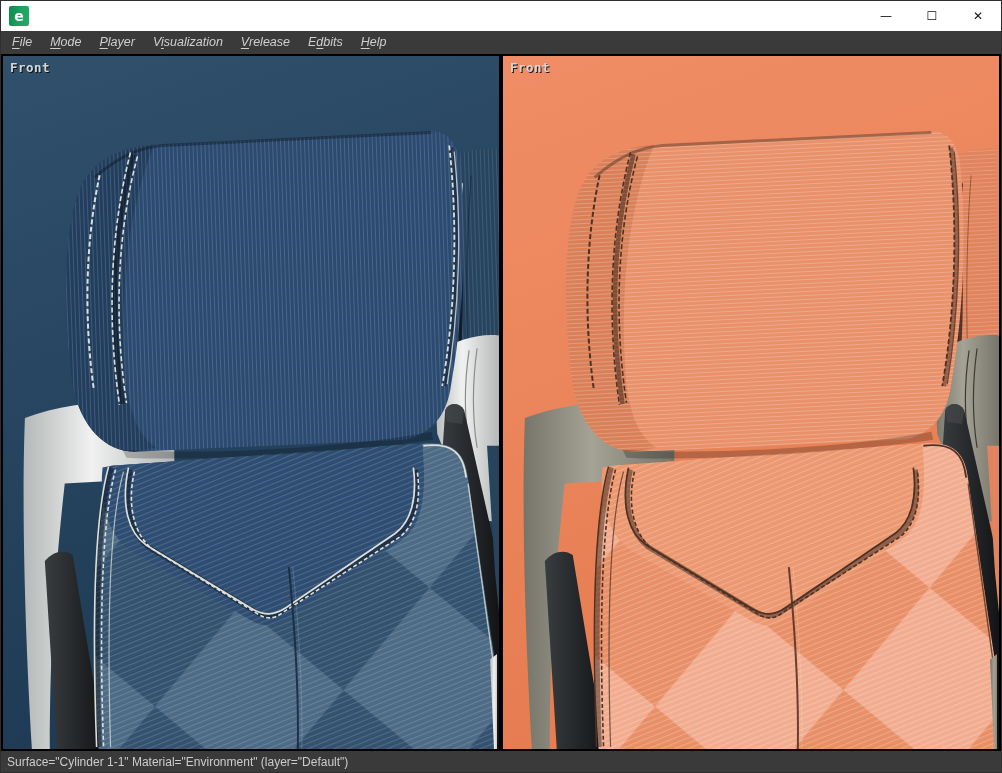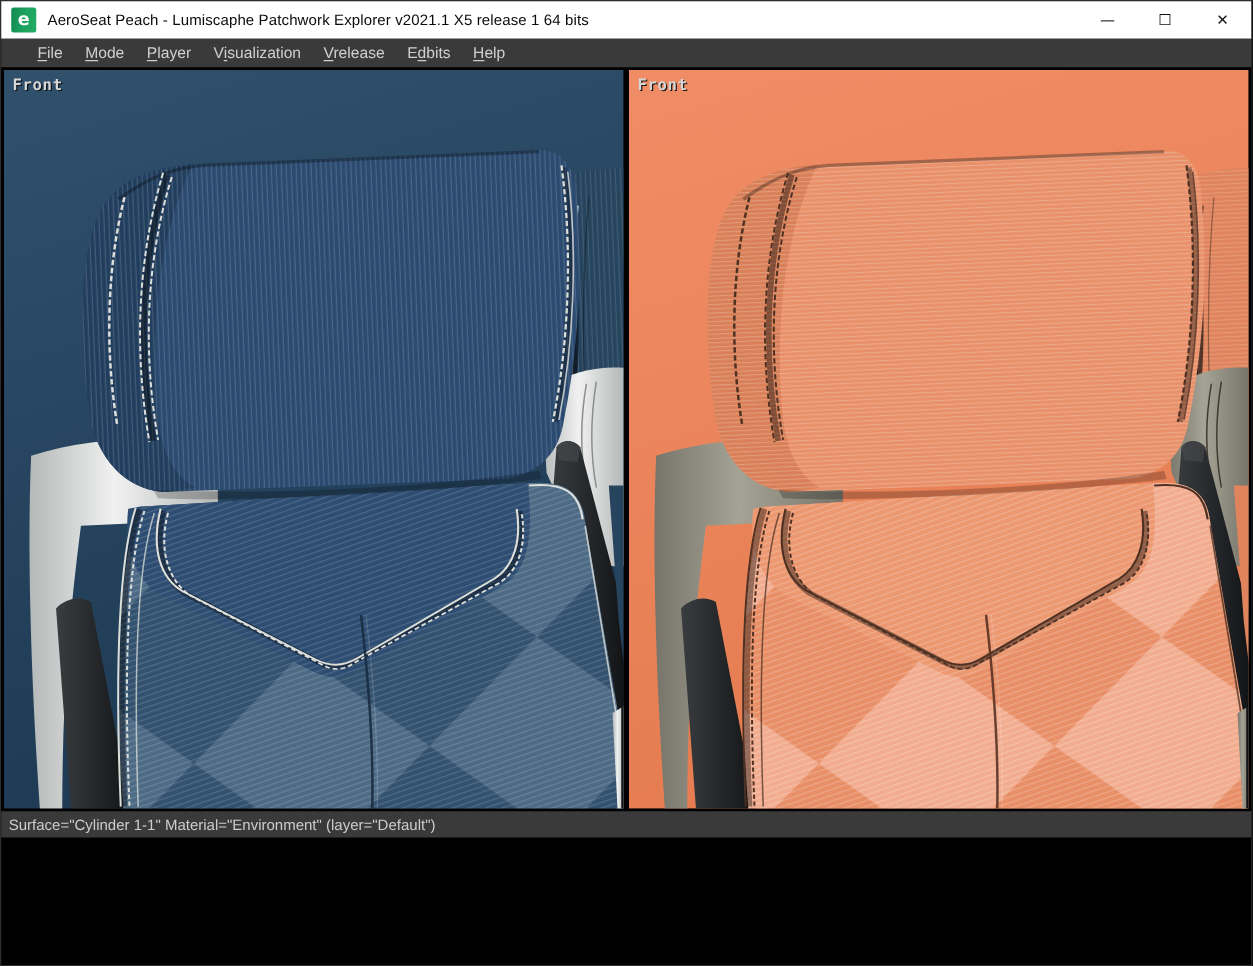--- a/index.html
+++ b/index.html
@@ -15,46 +15,45 @@
               background:linear-gradient(100deg,#0e8a4e 0%,#1ea35f 55%,#23ab64 100%);
               color:#fff; font-weight:bold; font-size:14px; line-height:20px;
               text-align:center; font-family:"DejaVu Sans", sans-serif; }
   .title-text { margin-left:9px; font-size:12px; color:#0a0a0a; letter-spacing:.1px; }
   .win-controls { margin-left:auto; display:flex; height:100%; }
   .win-btn { width:46px; height:100%; display:flex; align-items:center; justify-content:center;
              font-size:12px; color:#111; cursor:default; font-family:"DejaVu Sans", sans-serif; }
 
   
   .menubar { height:23px; background:#3a3a3a; display:flex; align-items:flex-end;
-             padding-left:20px; flex:0 0 auto; }
+             padding-left:2px; flex:0 0 auto;font-style:italic; }
   .menu-item { color:#cfcfcf; font-size:12.5px; padding:0 9px; line-height:23px; }
   .mnemonic { text-decoration:underline; text-underline-offset:2px; }
 
   
-  .viewports { flex:0 0 auto; height:595px; background:#000; display:flex;
+  .viewports { flex:0 0 auto; height:697px; background:#000; display:flex;
                gap:4px; padding:2px; }
   .viewport { position:relative; flex:1 1 0; overflow:hidden; background:#000; }
   .svg-slot, .svg-slot svg { position:absolute; inset:0; width:100%; height:100%; display:block; }
   .vp-label { position:absolute; top:4px; left:7px; z-index:2;
               font-family:"DejaVu Sans Mono", monospace; font-size:12.5px; font-weight:600;
               color:#d6d6d6; text-shadow:1px 1px 0 rgba(10,10,10,.9); letter-spacing:.5px; }
 
   
   .statusbar { height:21px; background:#3a3a3a; flex:0 0 auto; display:flex; align-items:center;
                padding-left:6px; }
   .status-text { color:#cccccc; font-size:12px; }
 </style>
 </head>
 <body>
 
 <div class="window">
 
   <div class="titlebar">
     <div class="app-icon">e</div>
-    <div class="title-text">AeroSeat Peach - Lumiscaphe Patchwork Explorer v2021.1 X5 release 1 64 bits</div>
     <div class="win-controls">
       <div class="win-btn">—</div>
       <div class="win-btn">☐</div>
       <div class="win-btn close">✕</div>
     </div>
   </div>
 
   <div class="menubar">
       <div class="menu-item"><span></span><span class="mnemonic">F</span><span>ile</span></div>
       <div class="menu-item"><span></span><span class="mnemonic">M</span><span>ode</span></div>

